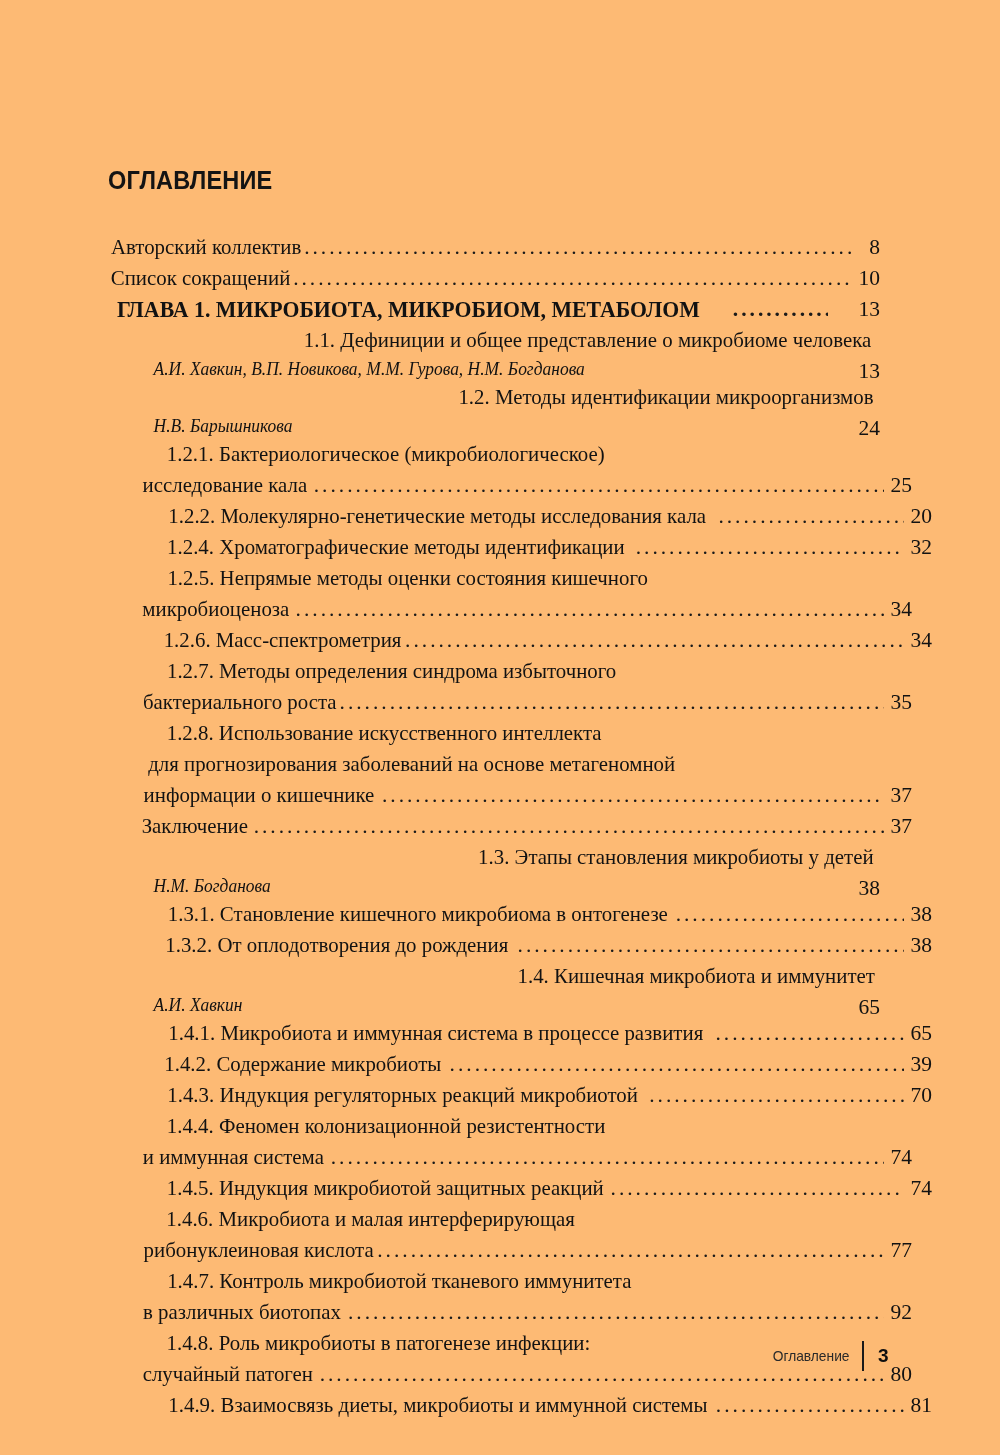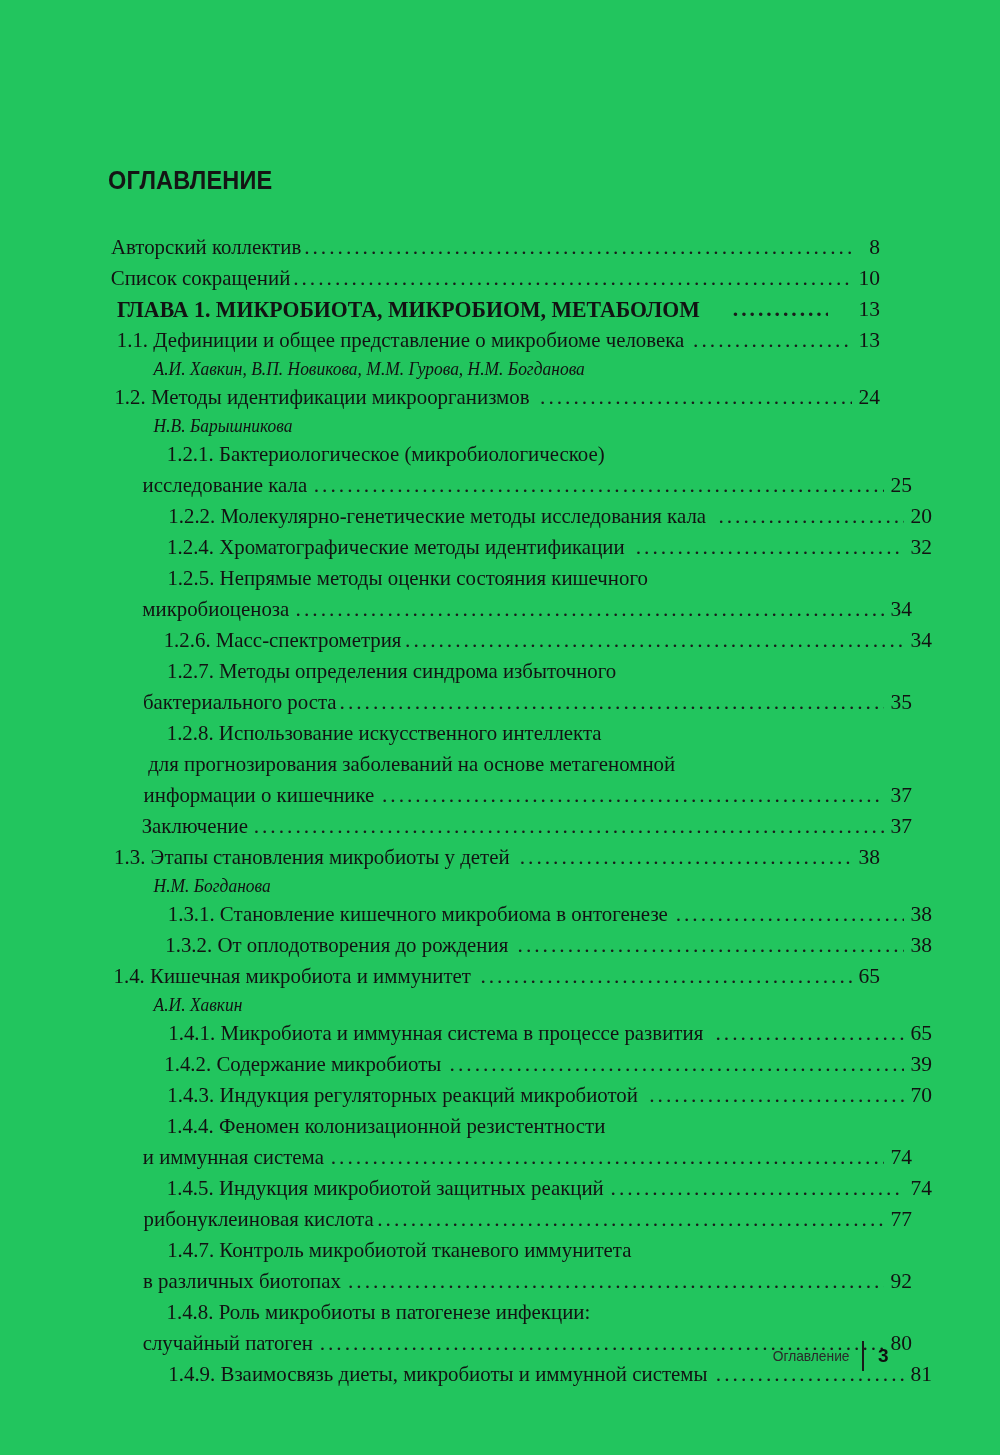--- a/index.html
+++ b/index.html
@@ -13,21 +13,21 @@
     height: 1455px;
     position: relative;
     font-family: "Liberation Serif", "DejaVu Serif", serif;
     color: #121212;
     overflow: hidden;
   }
 
   .page {
     position: absolute;
     inset: 0;
-    background: #22c55e;
+    background: #fdba74;
   }
 
   
   .toc-title {
     position: absolute;
     left: 108px;
     top: 166px;
     font-family: "Liberation Sans", "DejaVu Sans", sans-serif;
     font-weight: bold;
     font-size: 25px;
@@ -85,21 +85,21 @@
     text-align: right;
     min-width: 26px;
   }
 
   
   .row.nodots .leader::after { content: ""; }
   .row.nodots .pageno { visibility: hidden; }
 
   
   .lvl-0  { padding-left: 0px; }     
-  .lvl-1  { padding-left: 0px; }     
+  .lvl-1  { padding-left: 0px; flex-direction: column; }     
   .lvl-2  { padding-left: 52px; }    
   .lvl-cont { padding-left: 32px; }  
 
   .chapter {
     font-weight: bold;
     font-size: 22.5px;
   }
   .chapter .leader::after { font-weight: bold; }
   .chapter .pageno { font-weight: normal; font-size: 21.5px; }
 
@@ -290,20 +290,25 @@
       <div class="row lvl-cont">
         <span class="label">и иммунная система</span>
         <span class="leader"></span>
         <span class="pageno">74</span>
       </div>
       <div class="row lvl-2 tight">
         <span class="label">1.4.5. Индукция микробиотой защитных реакций</span>
         <span class="leader"></span>
         <span class="pageno">74</span>
       </div>
+      <div class="row lvl-2 nodots">
+        <span class="label">1.4.6. Микробиота и малая интерферирующая</span>
+        <span class="leader"></span>
+        <span class="pageno"></span>
+      </div>
       <div class="row lvl-cont tight">
         <span class="label">рибонуклеиновая кислота</span>
         <span class="leader"></span>
         <span class="pageno">77</span>
       </div>
       <div class="row lvl-2 nodots">
         <span class="label">1.4.7. Контроль микробиотой тканевого иммунитета</span>
         <span class="leader"></span>
         <span class="pageno"></span>
       </div>

